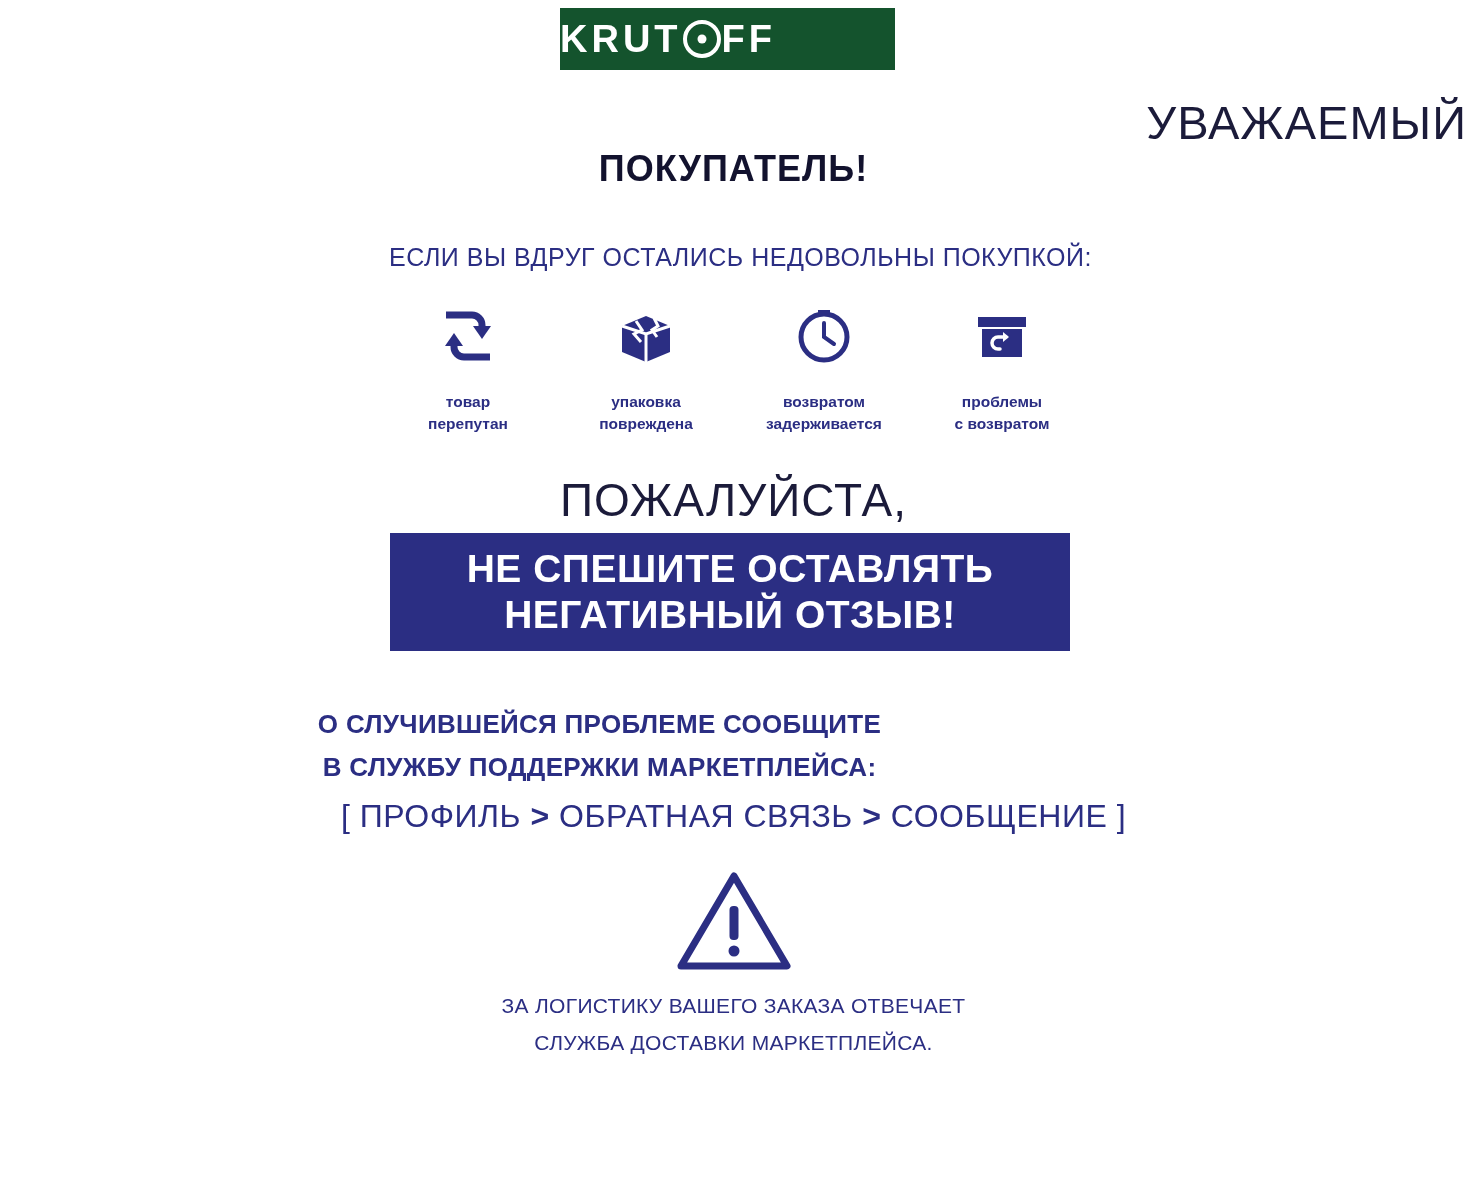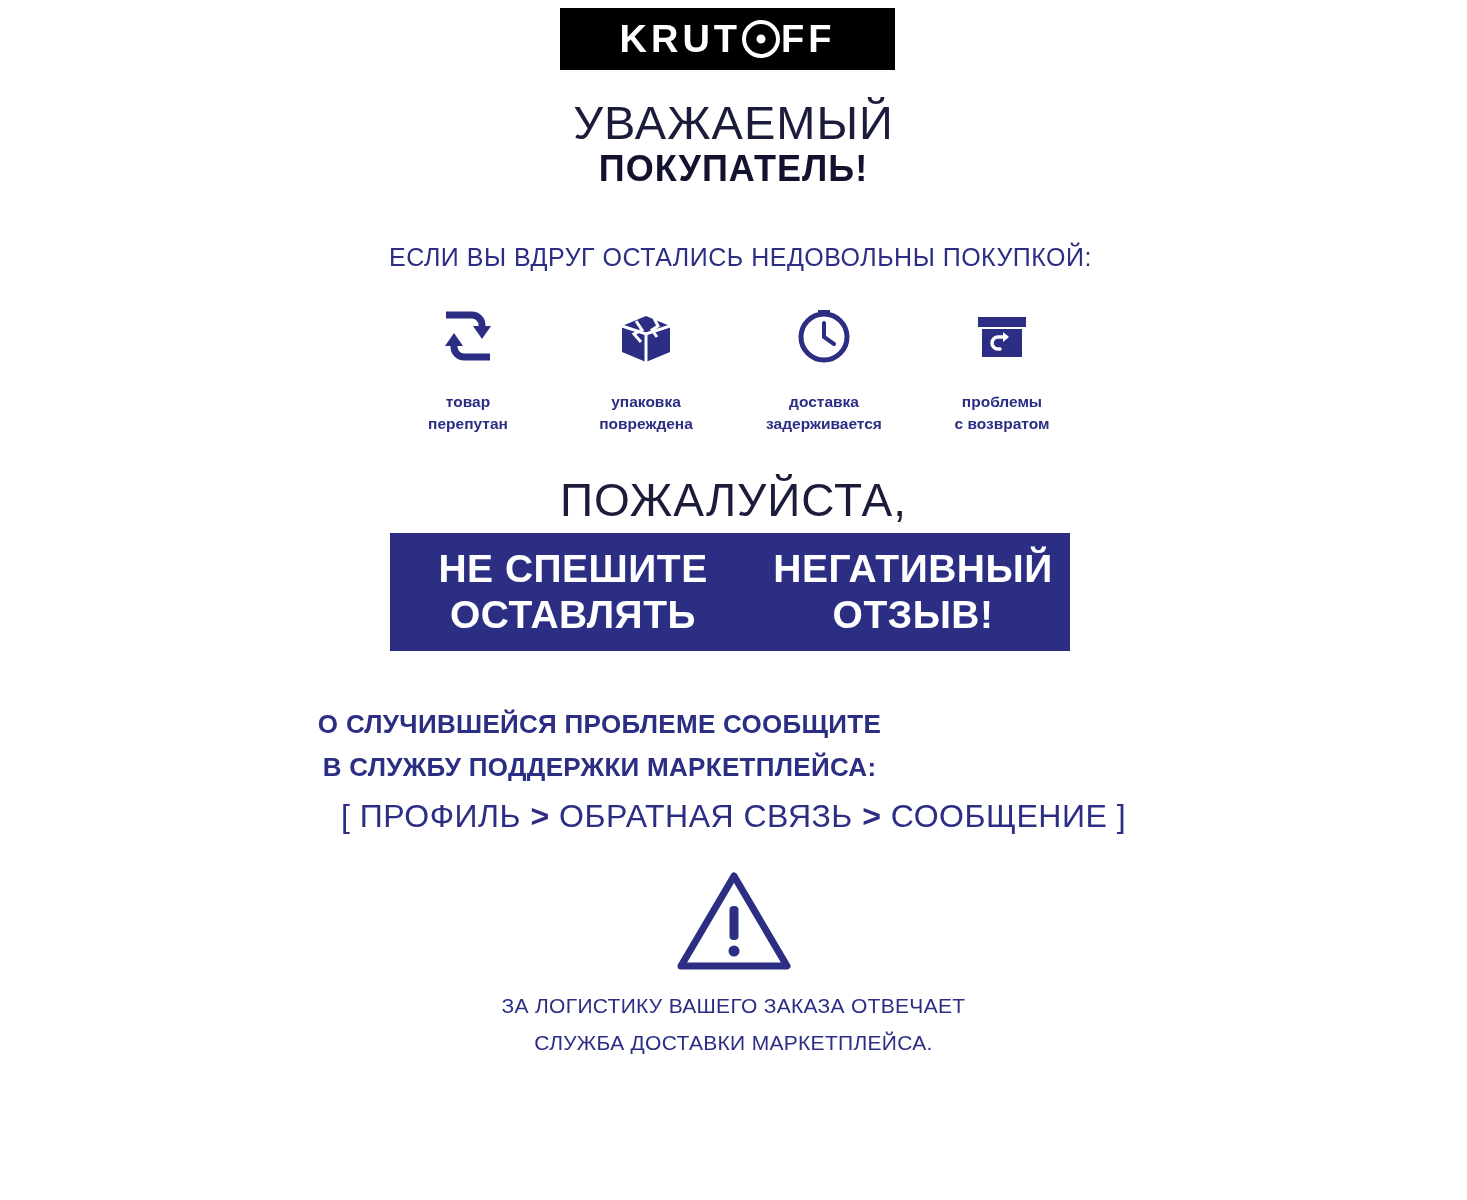--- a/index.html
+++ b/index.html
@@ -21,24 +21,24 @@
     background: #ffffff;
   }
 
   
   .logo-bar {
     position: absolute;
     left: 560px;
     top: 8px;
     width: 335px;
     height: 62px;
-    background: #000000;
-    display: flex;
-    align-items: center;
-    justify-content: center;
+    background: #14532d;
+    display: flex;
+    align-items: center;
+    justify-content: flex-start;
   }
   .logo-text {
     color: #ffffff;
     font-size: 38px;
     font-weight: bold;
     letter-spacing: 4px;
     font-family: "Liberation Sans", sans-serif;
     display: flex;
     align-items: center;
   }
@@ -63,21 +63,21 @@
     background: #ffffff;
     border-radius: 50%;
   }
 
   
   .title-1 {
     position: absolute;
     left: 0;
     top: 95px;
     width: 1467px;
-    text-align: center;
+    text-align: right;
     font-size: 47px;
     letter-spacing: 1px;
     color: #1b1b3a;
     font-weight: 400;
   }
   .title-2 {
     position: absolute;
     left: 0;
     top: 148px;
     width: 1467px;
@@ -144,21 +144,21 @@
     letter-spacing: 1px;
   }
   .banner {
     position: absolute;
     left: 390px;
     top: 533px;
     width: 680px;
     height: 118px;
     background: #2b2e83;
     display: flex;
-    flex-direction: row;
+    flex-direction: column;
     align-items: center;
     justify-content: center;
   }
   .banner-line {
     color: #ffffff;
     font-size: 39px;
     font-weight: bold;
     letter-spacing: 0.5px;
     line-height: 1.18;
     text-align: center;
@@ -272,21 +272,21 @@
     </div>
 
     <div class="icon-cell">
       <div class="icon-box">
         <svg width="60" height="60" viewBox="0 0 60 60" fill="none" aria-hidden="true">
           <circle cx="30" cy="31" r="23" stroke="#2b2e83" stroke-width="5" fill="none"></circle>
           <path d="M30 17 v14 l10 7" stroke="#2b2e83" stroke-width="4" fill="none" stroke-linecap="round"></path>
           <path d="M24 6 h12" stroke="#2b2e83" stroke-width="4"></path>
         </svg>
       </div>
-      <div class="icon-label">доставка
+      <div class="icon-label">возвратом
 задерживается</div>
     </div>
 
     <div class="icon-cell">
       <div class="icon-box">
         <svg width="60" height="58" viewBox="0 0 60 58" fill="none" aria-hidden="true">
           <rect x="6" y="10" width="48" height="10" fill="#2b2e83"></rect>
           <rect x="10" y="22" width="40" height="28" fill="#2b2e83"></rect>
           <path d="M34 30 h-8 a6 6 0 1 0 0 12 h2" stroke="#ffffff" stroke-width="3.5" fill="none" stroke-linecap="round"></path>
           <path d="M31 25 l6 5 l-6 5 z" fill="#ffffff"></path>

